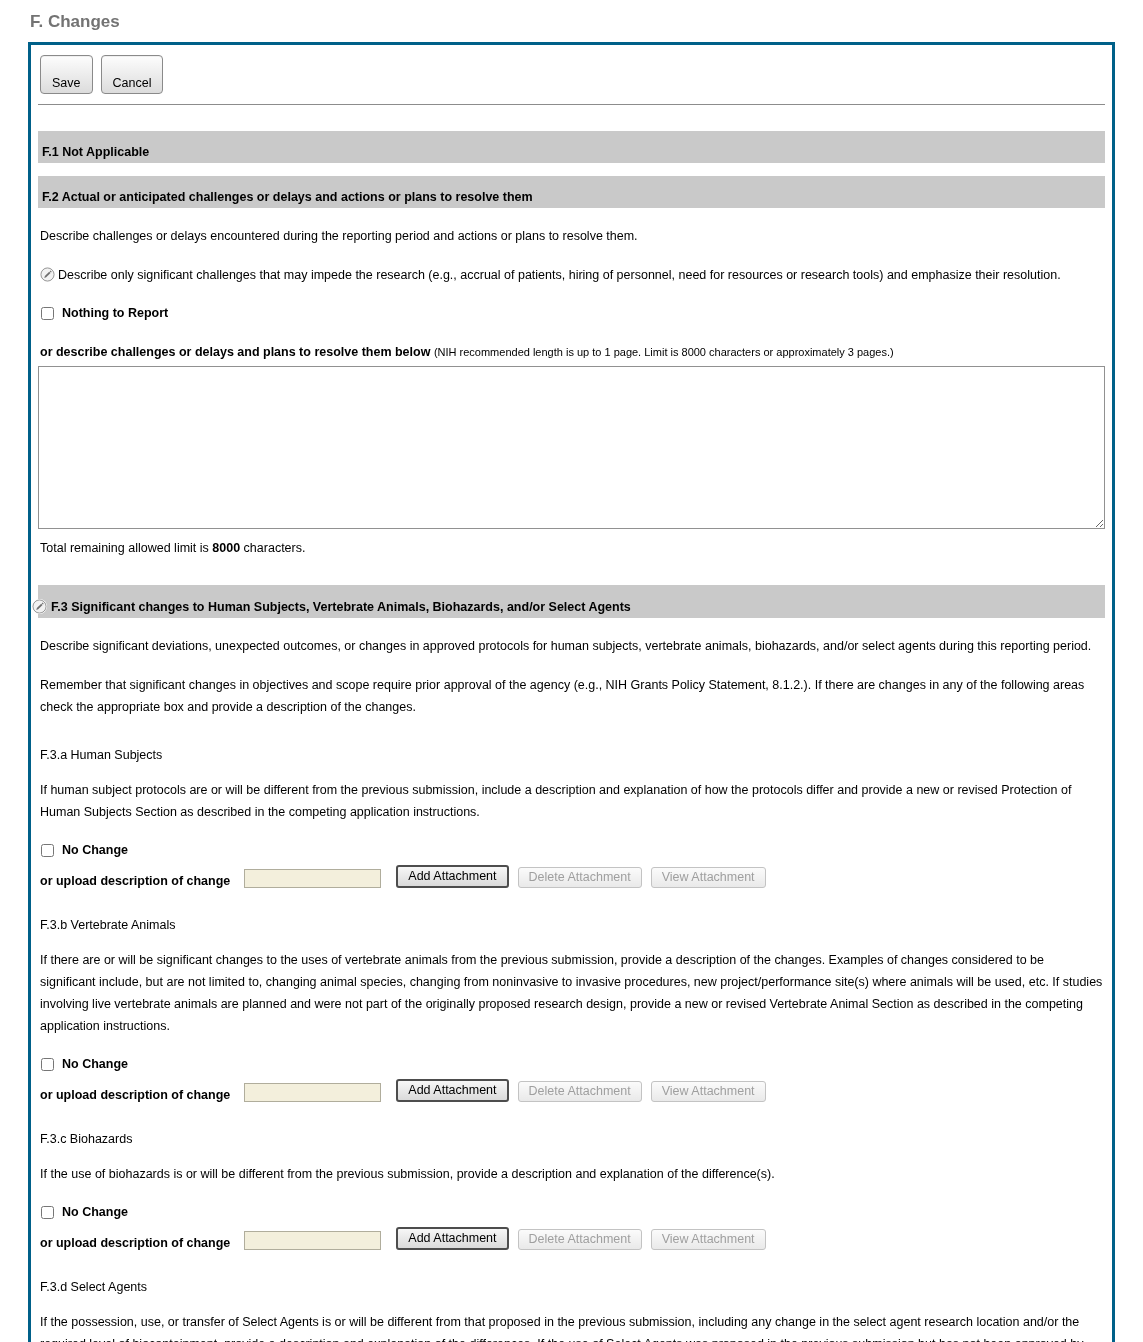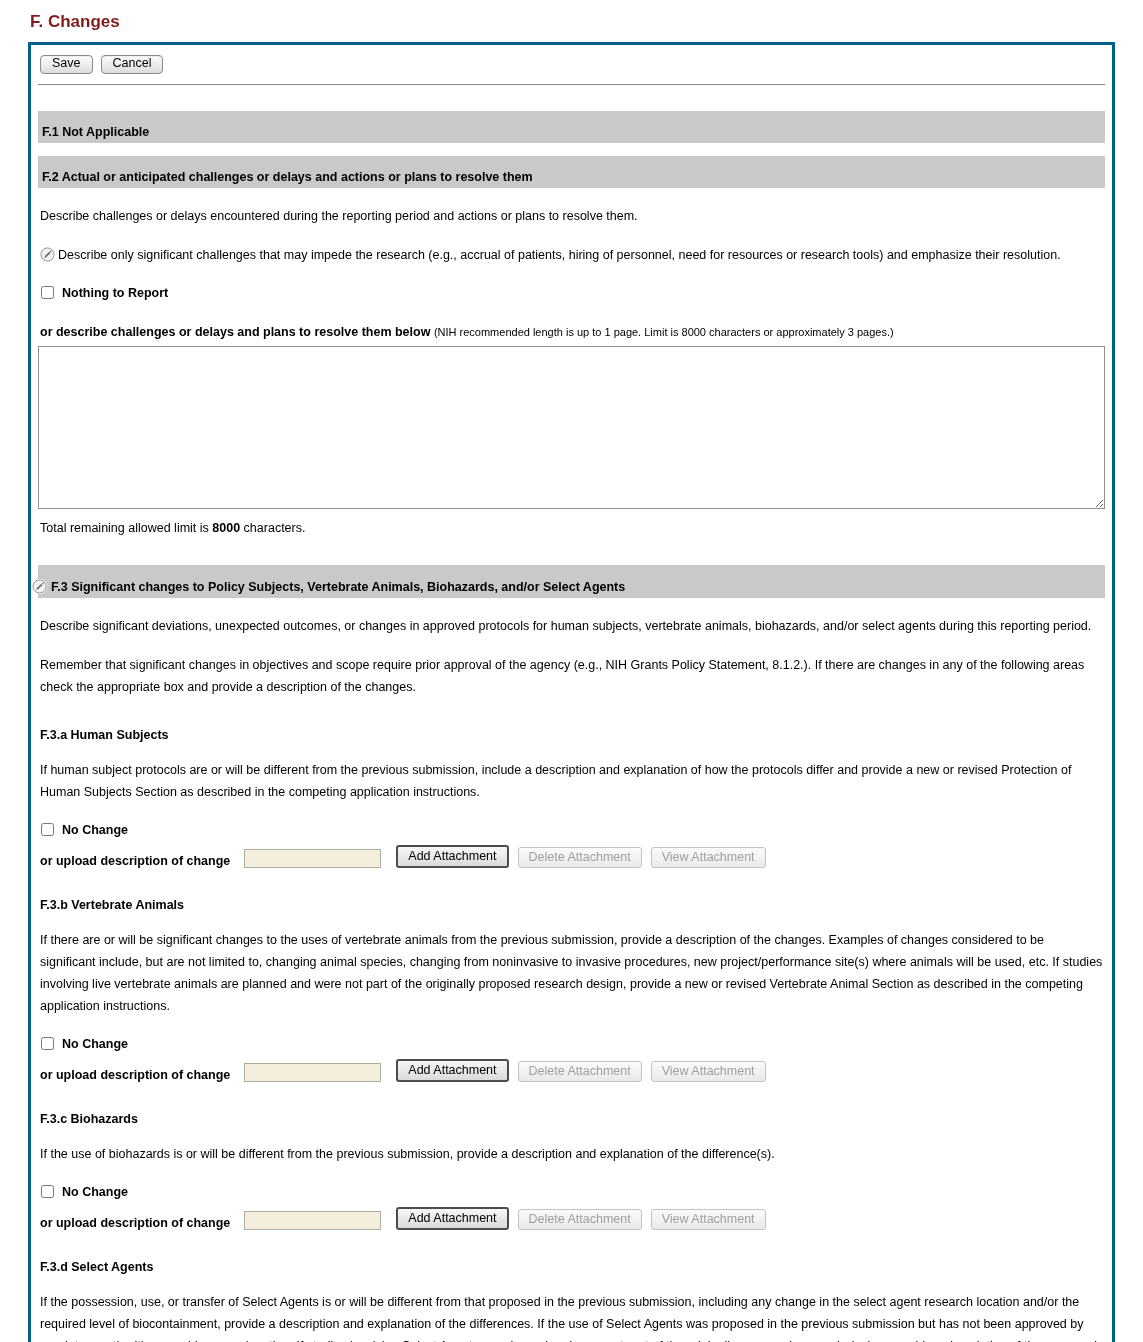--- a/index.html
+++ b/index.html
@@ -6,36 +6,36 @@
   html, body { margin: 0; padding: 0; background: #ffffff; }
   body {
     font-family: "Liberation Sans", "DejaVu Sans", sans-serif;
     font-size: 12.5px;
     color: #000000;
     width: 1143px;
   }
   .page-title {
     font-size: 17px;
     font-weight: bold;
-    color: #7f1d1d;
+    color: #737373;
     margin: 12px 0 10px 30px;
   }
   .panel {
     margin: 0 28px 16px 28px;
     border: 3px solid #006089;
     padding: 6px 7px 4px 7px;
     background: #ffffff;
   }
   
   .toolbar { display: flex; align-items: center; padding: 4px 2px 8px 2px; }
   .btn {
     font-family: "Liberation Sans", sans-serif;
     font-size: 12.5px;
     color: #000;
-    padding: 0 11px 3px 11px;
+    padding: 20px 11px 3px 11px;
     margin-right: 8px;
     border: 1px solid #8a8a8a;
     border-radius: 4px;
     background: linear-gradient(#fdfdfd, #dcdcdc);
     box-shadow: 0 1px 0 #efefef inset;
     cursor: pointer;
   }
   .rule {
     border: none;
     border-top: 1px solid #8c8c8c;
@@ -50,35 +50,35 @@
     display: flex;
     align-items: center;
   }
   .bar-f1 { margin-top: 26px; }
   p { margin: 17px 2px 0 2px; line-height: 22px; }
   .b { font-weight: bold; }
   .hint { font-size: 11px; margin-top: 48px; }
   .icon-note { display: flex; align-items: flex-start; }
   .pencil-icon { flex: 0 0 auto; width: 15px; height: 15px; margin: 3px 3px 0 0; }
   .bar .pencil-icon { margin: 0 4px 0 -10px; background:#fff; border-radius:50%; }
-  .checkline { display: flex; margin: 20px 2px 0 2px; }
+  .checkline { display: flex; align-items: center; margin: 20px 2px 0 2px; }
   .checkline input[type=checkbox] { width: 13px; height: 13px; margin: 0 8px 0 1px; }
   .orline { margin-top: 21px; margin-bottom: 3px; }
   textarea.bigbox {
     width: 100%;
     height: 163px;
     border: 1px solid #919191;
     resize: both;
     font-family: "Liberation Sans", sans-serif;
     font-size: 12.5px;
     padding: 3px;
     outline: none;
   }
   .remaining { margin-top: 5px; margin-bottom: 26px; }
-  .subhead { font-weight: bold; margin: 30px 2px 0 2px; }
+  .subhead { font-weight: normal; margin: 30px 2px 0 2px; }
   .attach-row { display: flex; align-items: flex-end; margin: 4px 2px 10px 2px; }
   .attach-row .lbl { font-weight: bold; margin-right: 14px; }
   .attach-row input[type=text] {
     width: 137px;
     height: 19px;
     border: 1px solid #b0ad9c;
     background: #f3efdc;
     margin-right: 15px;
     font-family: "Liberation Sans", sans-serif;
     font-size: 12px;
@@ -157,21 +157,21 @@
     <span>characters.</span>
   </p>
 
   
   <div class="bar">
     <svg class="pencil-icon" viewBox="0 0 16 16">
       <circle cx="8" cy="8" r="7" fill="#f2f2f2" stroke="#8f8f8f" stroke-width="1"></circle>
       <path d="M4.6 11.6 L5.2 9.6 L9.8 5.0 L11.2 6.4 L6.6 11.0 Z" fill="#6f6f6f"></path>
       <path d="M10.3 4.5 L11.1 3.7 L12.5 5.1 L11.7 5.9 Z" fill="#6f6f6f"></path>
     </svg>
-    <span>F.3 Significant changes to Policy Subjects, Vertebrate Animals, Biohazards, and/or Select Agents</span>
+    <span>F.3 Significant changes to Human Subjects, Vertebrate Animals, Biohazards, and/or Select Agents</span>
   </div>
 
   <p>Describe significant deviations, unexpected outcomes, or changes in approved protocols for human subjects, vertebrate animals, biohazards, and/or select agents during this reporting period.</p>
   <p>Remember that significant changes in objectives and scope require prior approval of the agency (e.g., NIH Grants Policy Statement, 8.1.2.). If there are changes in any of the following areas check the appropriate box and provide a description of the changes.</p>
 
   
   <div>
     <div class="subhead">F.3.a Human Subjects</div>
     <p>If human subject protocols are or will be different from the previous submission, include a description and explanation of how the protocols differ and provide a new or revised Protection of Human Subjects Section as described in the competing application instructions.</p>
     <div class="checkline checkline2">

